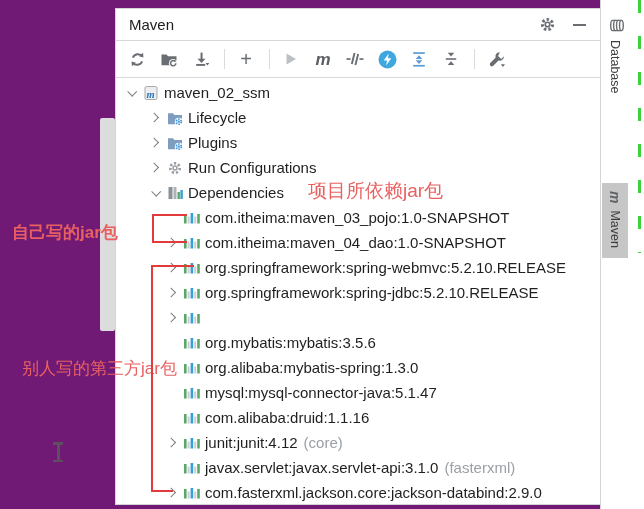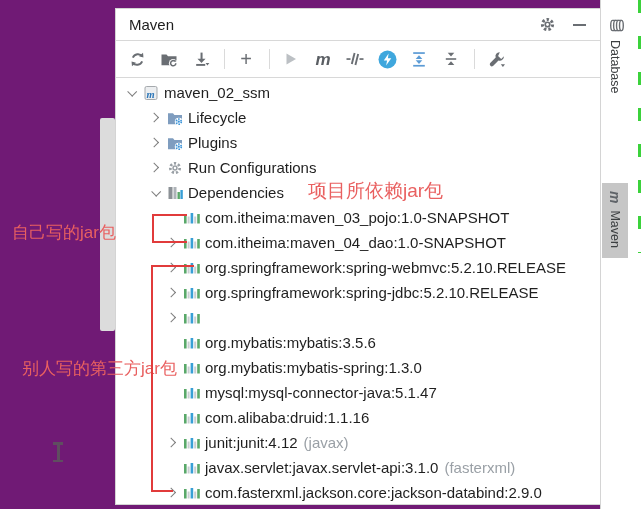--- a/index.html
+++ b/index.html
@@ -46,21 +46,21 @@
   .side-tab .tab-label { font-size:12.5px; color:#3c3f41; }
   .side-tab.active { background:#c6c6c6; }
   .side-m { font-size:14px; font-weight:bold; font-style:italic; color:#5f6368; line-height:1; }
 
   .green-dashes { position:absolute; left:638px; top:0; width:3px; height:253px;
                   background:repeating-linear-gradient(180deg,#3bd23b 0 13px,transparent 13px 36px); }
 
   
   .anno { position:absolute; color:#e96060; pointer-events:none; }
   .anno-line { position:absolute; background:#e13b3b; pointer-events:none; }
-  #anno-own   { left:12px;  top:221px; font-size:17px; }
+  #anno-own   { left:12px;  top:221px; font-size:17px;font-weight:bold; }
   #anno-third { left:22px;  top:357px; font-size:17px; }
   #anno-dep   { left:308px; top:178px; font-size:19px; }
 
   
   .ibeam { position:absolute; left:52px; top:442px; width:13px; height:20px; opacity:.8; }
   .ibeam .cap { position:absolute; left:1px; width:10px; height:2.5px; background:#5c5c5c; }
   .ibeam .cap.top { top:0; } .ibeam .cap.bot { bottom:0; }
   .ibeam .stem { position:absolute; left:5px; top:0; width:2.5px; height:20px; background:#5c5c5c; }
 </style>
 </head>
@@ -341,21 +341,21 @@
             </span>
     <span class="iconbox">
       <svg width="18" height="16" viewBox="0 0 18 16">
         <rect x="1" y="4" width="2.6" height="9.5" fill="#59a869"></rect>
         <rect x="4.6" y="6.5" width="2" height="7" fill="#c9cdd1"></rect>
         <rect x="7.6" y="3" width="2.6" height="10.5" fill="#389fd6"></rect>
         <rect x="11.2" y="6.5" width="2" height="7" fill="#c9cdd1"></rect>
         <rect x="14.2" y="4" width="2.6" height="9.5" fill="#59a869"></rect>
       </svg>
     </span>
-    <span class="lbl">org.mybatis:mybatis-spring:1.3.0</span>
+    <span class="lbl">org.alibaba:mybatis-spring:1.3.0</span>
 
   </div>
           <div class="row dep">
     <span class="chevbox" style="visibility: hidden;">
               <i class="chev right"></i>
             </span>
     <span class="iconbox">
       <svg width="18" height="16" viewBox="0 0 18 16">
         <rect x="1" y="4" width="2.6" height="9.5" fill="#59a869"></rect>
         <rect x="4.6" y="6.5" width="2" height="7" fill="#c9cdd1"></rect>
@@ -390,21 +390,21 @@
     <span class="iconbox">
       <svg width="18" height="16" viewBox="0 0 18 16">
         <rect x="1" y="4" width="2.6" height="9.5" fill="#59a869"></rect>
         <rect x="4.6" y="6.5" width="2" height="7" fill="#c9cdd1"></rect>
         <rect x="7.6" y="3" width="2.6" height="10.5" fill="#389fd6"></rect>
         <rect x="11.2" y="6.5" width="2" height="7" fill="#c9cdd1"></rect>
         <rect x="14.2" y="4" width="2.6" height="9.5" fill="#59a869"></rect>
       </svg>
     </span>
     <span class="lbl">junit:junit:4.12</span>
-    <span class="suffix">(javax)</span>
+    <span class="suffix">(core)</span>
   </div>
           <div class="row dep">
     <span class="chevbox" style="visibility: hidden;">
               <i class="chev right"></i>
             </span>
     <span class="iconbox">
       <svg width="18" height="16" viewBox="0 0 18 16">
         <rect x="1" y="4" width="2.6" height="9.5" fill="#59a869"></rect>
         <rect x="4.6" y="6.5" width="2" height="7" fill="#c9cdd1"></rect>
         <rect x="7.6" y="3" width="2.6" height="10.5" fill="#389fd6"></rect>

